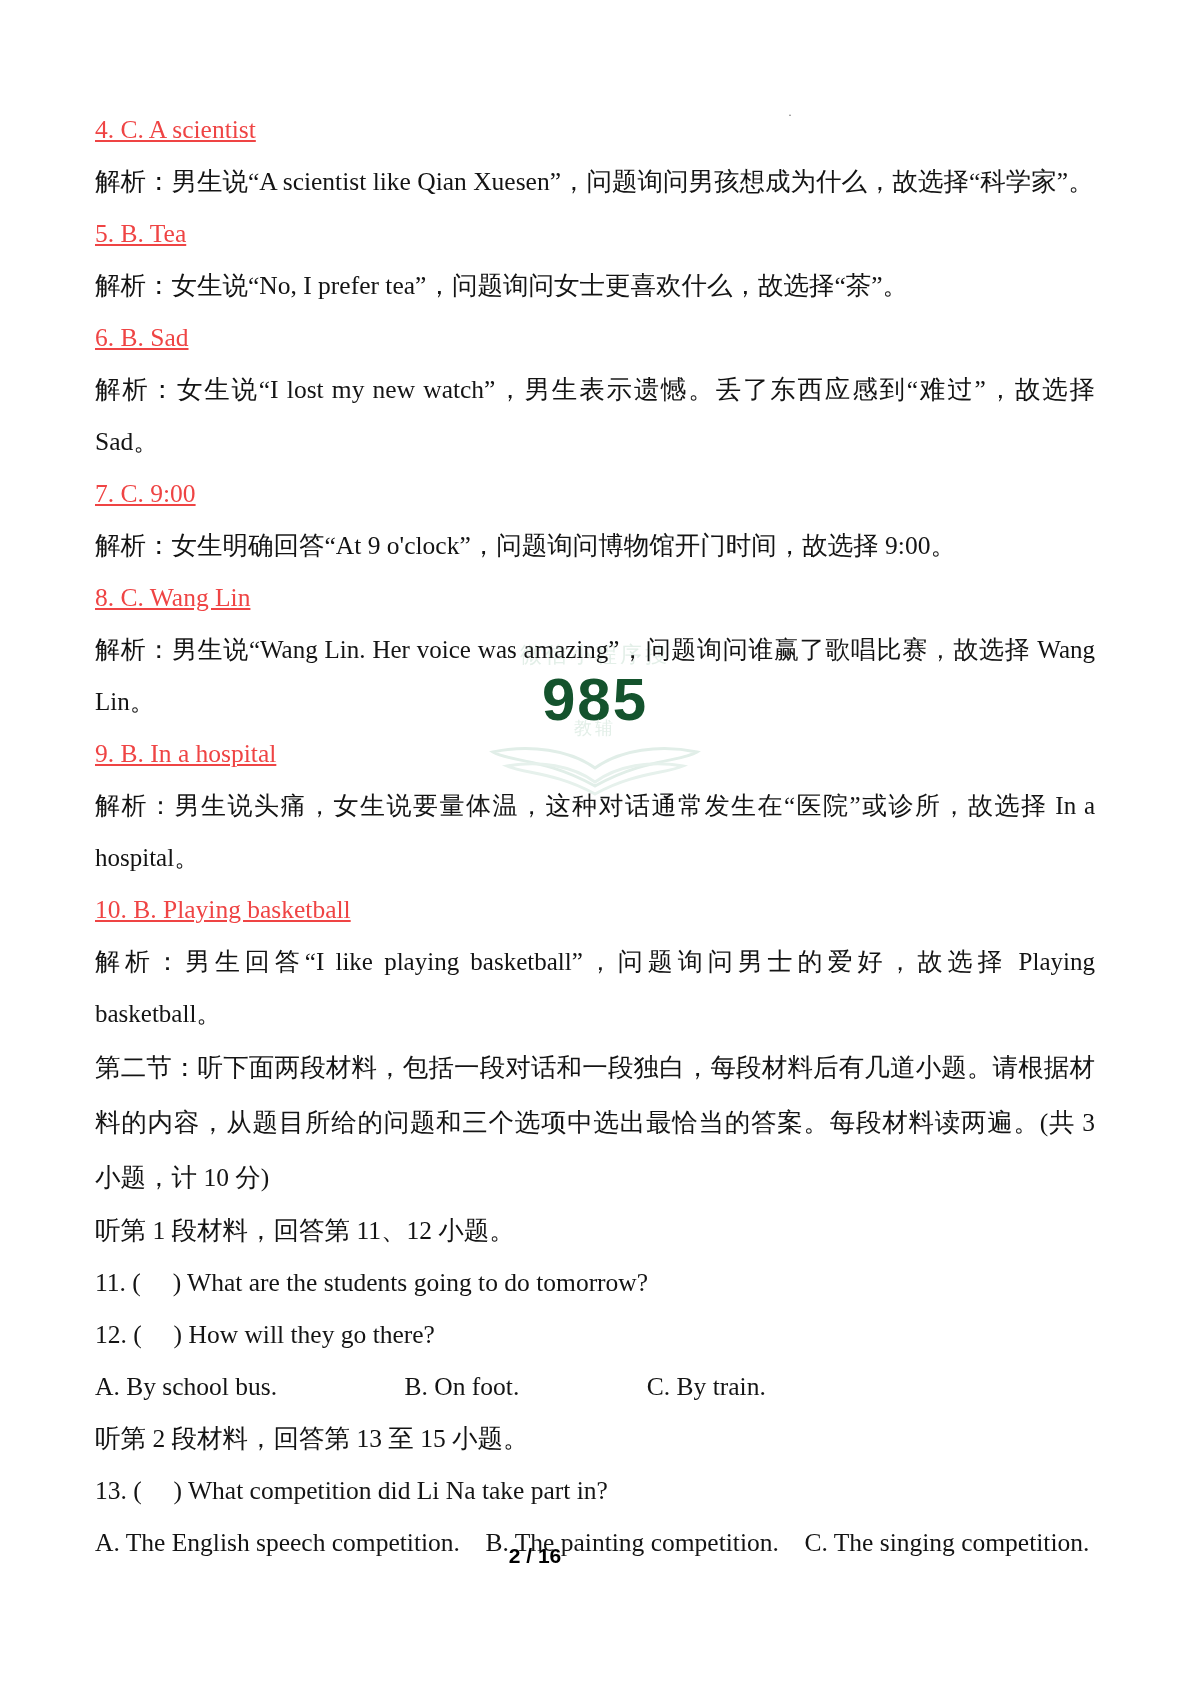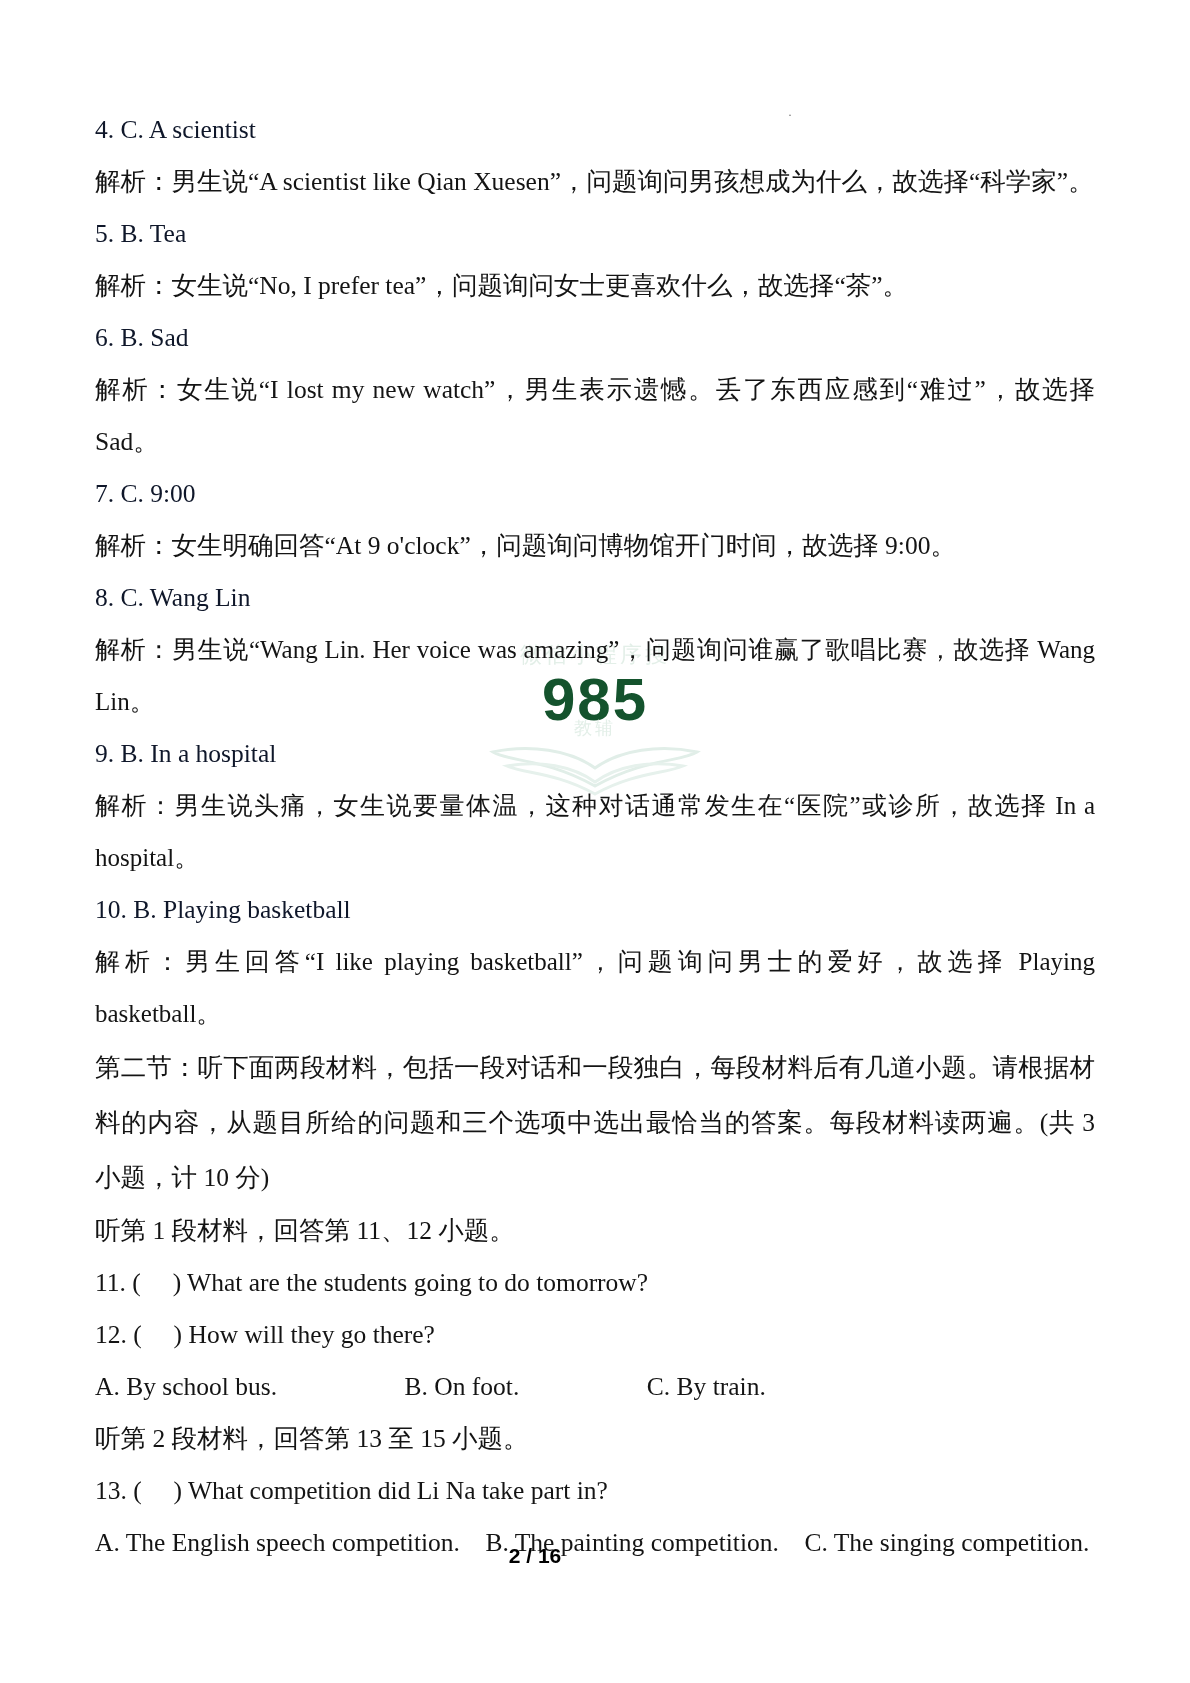--- a/index.html
+++ b/index.html
@@ -41,22 +41,23 @@
   }
   .opt-line {
     font-size: 25.5px;
     line-height: 52px;
     color: #141414;
     white-space: pre;
   }
   .ans-line {
     font-size: 25.5px;
     line-height: 52px;
-    color: #0f172a;
+    color: #ef4444;
     white-space: pre;
+    text-decoration: underline;
   }
 
   
   .watermark {
     position: absolute;
     left: 0;
     top: 16px;
     width: 1138px;
     height: 1683px;
     pointer-events: none;

